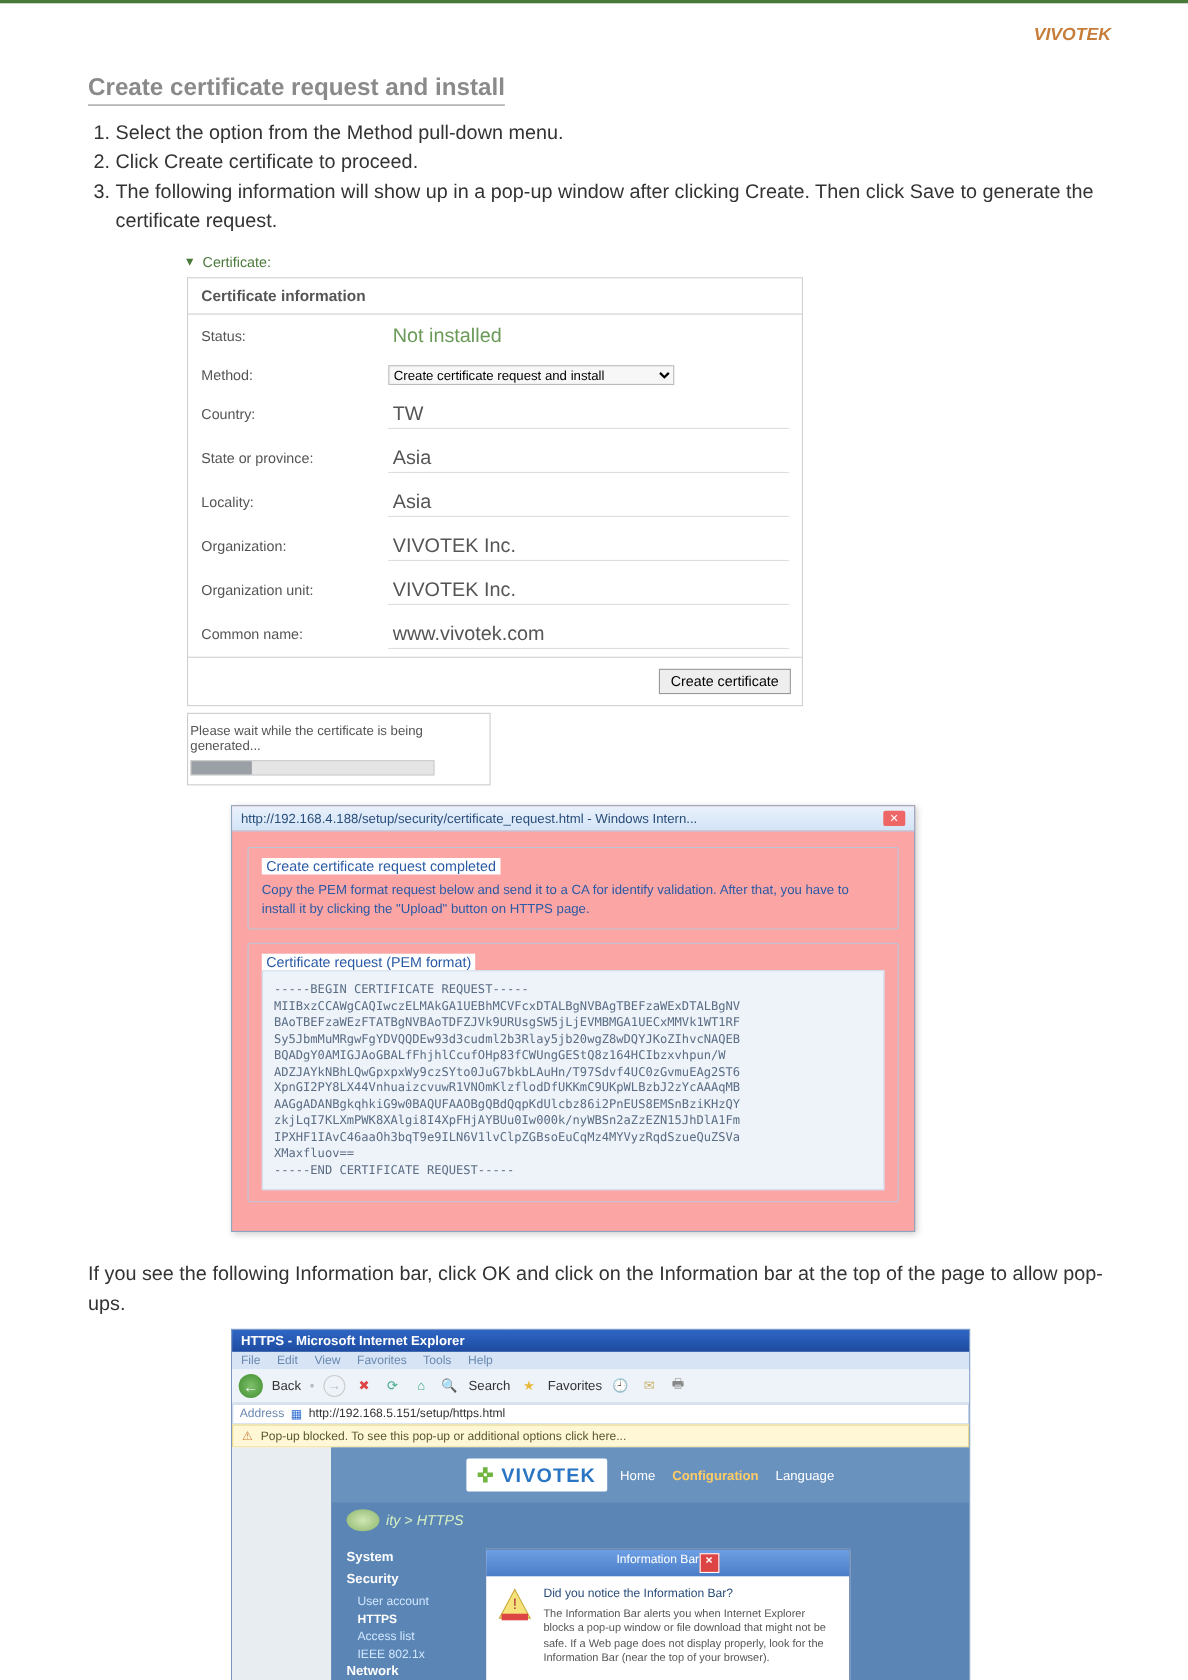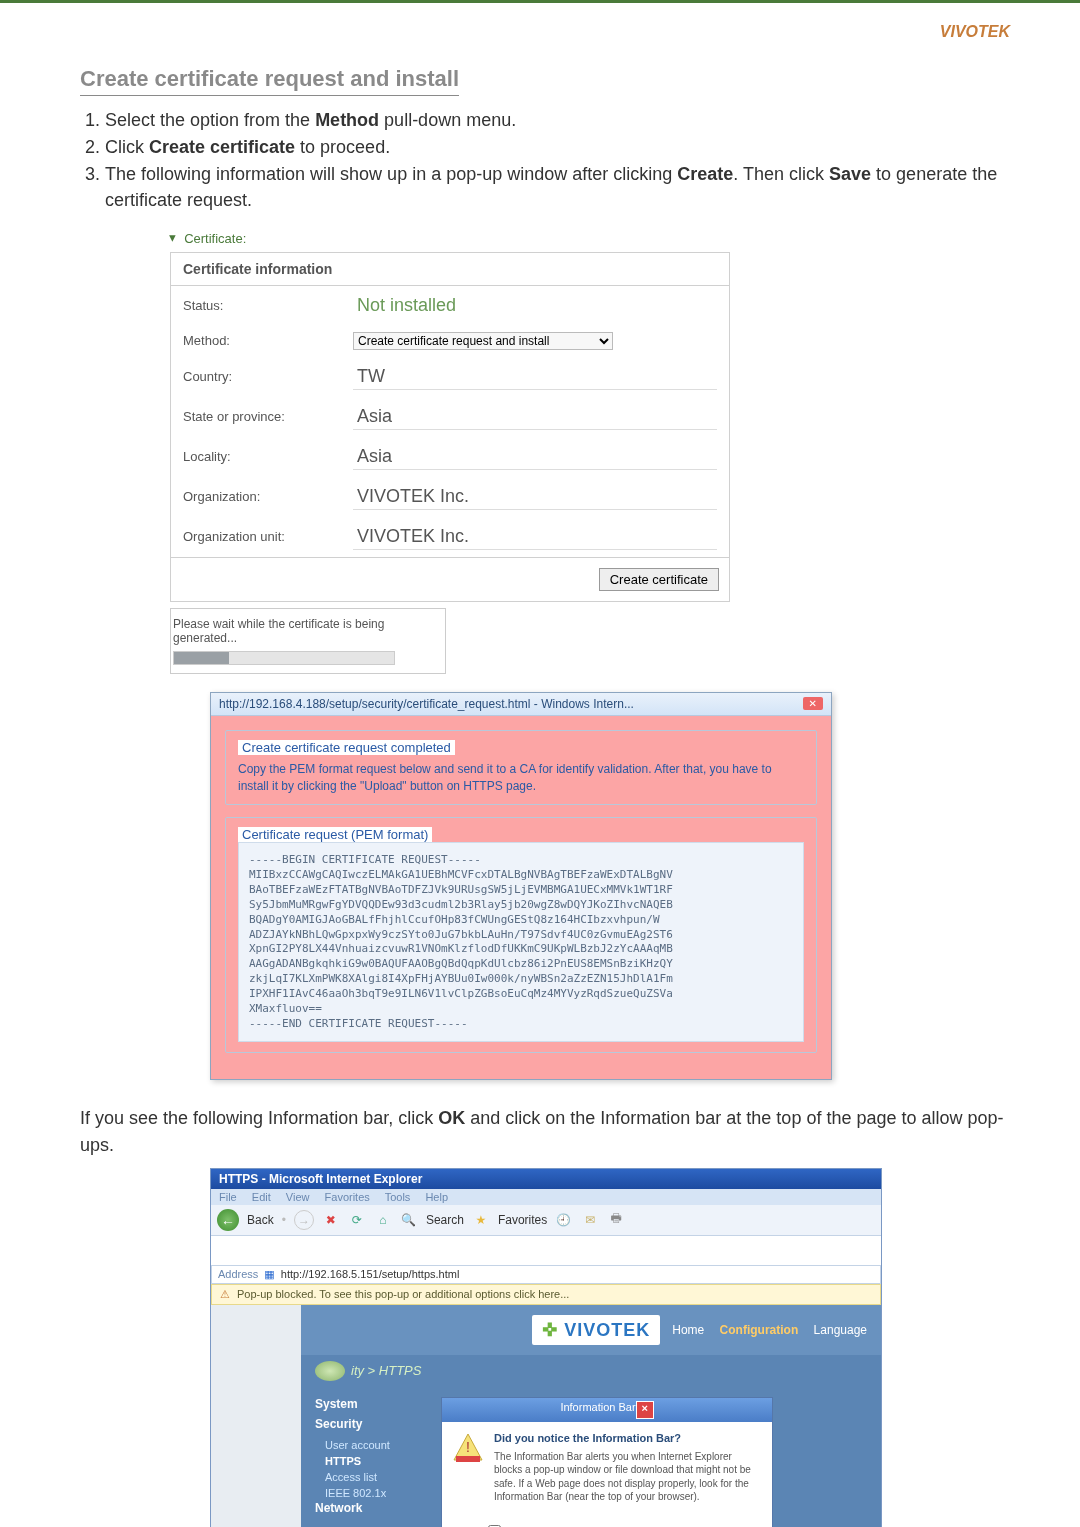--- a/index.html
+++ b/index.html
@@ -25,21 +25,21 @@
     color: #8a8a8a;
     font-size: 22px;
     font-weight: bold;
     border-bottom: 1px solid #8a8a8a;
     padding-bottom: 3px;
     margin-bottom: 10px;
     display: inline-block;
   }
   ol { margin: 0; padding-left: 25px; }
   li { font-size: 18px; margin: 2px 0; line-height: 1.4; }
-  b { font-weight: bold; margin-top: 32px; }
+  b { font-weight: normal; margin-top: 32px; }
   .fig { margin: 18px 0 18px 90px; }
   .cert-panel {
     width: 560px;
     font-size: 13px;
     color: #555;
   }
   .cert-panel .hdr {
     color: #4a7a3a;
     font-size: 13px;
     margin-bottom: 6px;
@@ -107,46 +107,46 @@
     color:#fff; padding:3px 8px; font-size:12px; font-weight:bold;
   }
   .ie-menu { background:#d6e4f5; color:#6a88b0; font-size:11px; padding:2px 8px;}
   .ie-menu span{ margin-right:12px;}
   .ie-toolbar {
     background:#eef3fa; padding:4px 6px; display:flex; align-items:center; gap:8px;
     border-bottom:1px solid #c4d3e6; font-size:12px;
   }
   .ie-icon { width:18px;height:18px; display:inline-flex;align-items:center;justify-content:center;}
   .ie-back{ color:#fff; background:radial-gradient(#7ec06b,#3e8d2e); border-radius:50%; width:22px;height:22px; font-size:14px; display:inline-flex;align-items:center;justify-content:center;}
-  .ie-addr { background:#fff; border:1px solid #c4d3e6; padding:2px 6px; font-size:11px; display:flex;align-items:center; gap:6px;margin-top:29px;}
+  .ie-addr { background:#fff; border:1px solid #c4d3e6; padding:2px 6px; font-size:11px; display:flex;align-items:center; gap:6px;}
   .ie-addr .a-lbl{ color:#6a88b0;}
   .ie-infobar { background:#fff7d6; border:1px solid #e8d98a; font-size:11px; padding:3px 8px; color:#5a5a30;}
   .ie-content { background:#fff; display:flex; min-height:250px;}
   .ie-left-gray { width:90px; background:#e8edf2;}
   .ie-main { flex:1; background:#5b85b4; color:#fff; }
-  .ie-header { background:#6992bf; padding:10px 14px; display:flex; justify-content:flex-end; align-items:center;}
+  .ie-header { background:#6992bf; padding:10px 14px; display:flex; justify-content:center; align-items:center;}
   .ie-logo { background:#fff; padding:4px 10px; color:#2b76c2; font-weight:bold; font-size:18px; letter-spacing:1px; border-radius:2px;}
   .ie-nav { font-size:12px;}
   .ie-nav span{ margin-left:12px;}
   .ie-nav .cfg{ color:#ffcc66; font-weight:bold;}
   .ie-sub { padding:6px 14px; font-style:italic; color:#d6f0c4; font-size:13px; display:flex; align-items:center; gap:6px;}
   .ie-oval{ width:30px;height:20px;border-radius:50%;background:radial-gradient(#cfe7b4,#8cb46c);}
   .ie-body { display:flex; padding:10px 14px; gap:16px;}
   .ie-side { width:110px; font-size:12px; }
   .ie-side .grp { font-weight:bold; color:#fdfdfd; margin-bottom:6px;}
   .ie-side .item { color:#cfe7ff; font-size:11px; padding:2px 0 2px 10px;}
   .ie-side .sel { color:#fff; font-weight:bold;}
   .ie-right { flex:1;}
   .info-dlg { background:#fff; color:#333; width:330px; border:1px solid #5577aa; font-size:11px;}
   .info-dlg .dlg-title { background:linear-gradient(#6c9fe2,#4a7dc7); color:#fff; padding:3px 8px; display:flex; justify-content:center;}
   .info-dlg .dlg-title .xclose{ background:#d44; color:#fff; width:16px;height:16px; text-align:center; font-weight:bold; border:1px solid #fff;}
   .info-dlg .dlg-body { padding:10px; display:flex; gap:10px;}
   .dlg-icon { width:32px;height:32px; }
   .dlg-icon svg{width:32px;height:32px;}
-  .dlg-text .q{ font-weight:bold; color:#2a4d7a; margin-bottom:6px;}
+  .dlg-text .q{ font-weight:normal; color:#2a4d7a; margin-bottom:6px;}
   .dlg-text .p{ color:#555; font-size:10px; line-height:1.35;}
   .dlg-check { margin:8px 0 0 42px; font-size:10px; color:#555;}
 </style>
 </head>
 <body>
 
 <div class="page">
   <div class="brand">VIVOTEK</div>
 
   <div class="section-title">Create certificate request and install</div>
@@ -194,20 +194,24 @@
           <div class="lbl">Locality:</div>
           <div class="val">Asia</div>
         </div>
         <div class="cert-row">
           <div class="lbl">Organization:</div>
           <div class="val">VIVOTEK Inc.</div>
         </div>
         <div class="cert-row">
           <div class="lbl">Organization unit:</div>
           <div class="val">VIVOTEK Inc.</div>
+        </div>
+        <div class="cert-row">
+          <div class="lbl">Common name:</div>
+          <div class="val">www.vivotek.com</div>
         </div>
         <div class="cert-footer">
           <button>Create certificate</button>
         </div>
       </div>
       <div class="wait-box">
         <div>Please wait while the certificate is being generated...</div>
         <div class="progress">
             <div class="bar"></div>
           </div>

